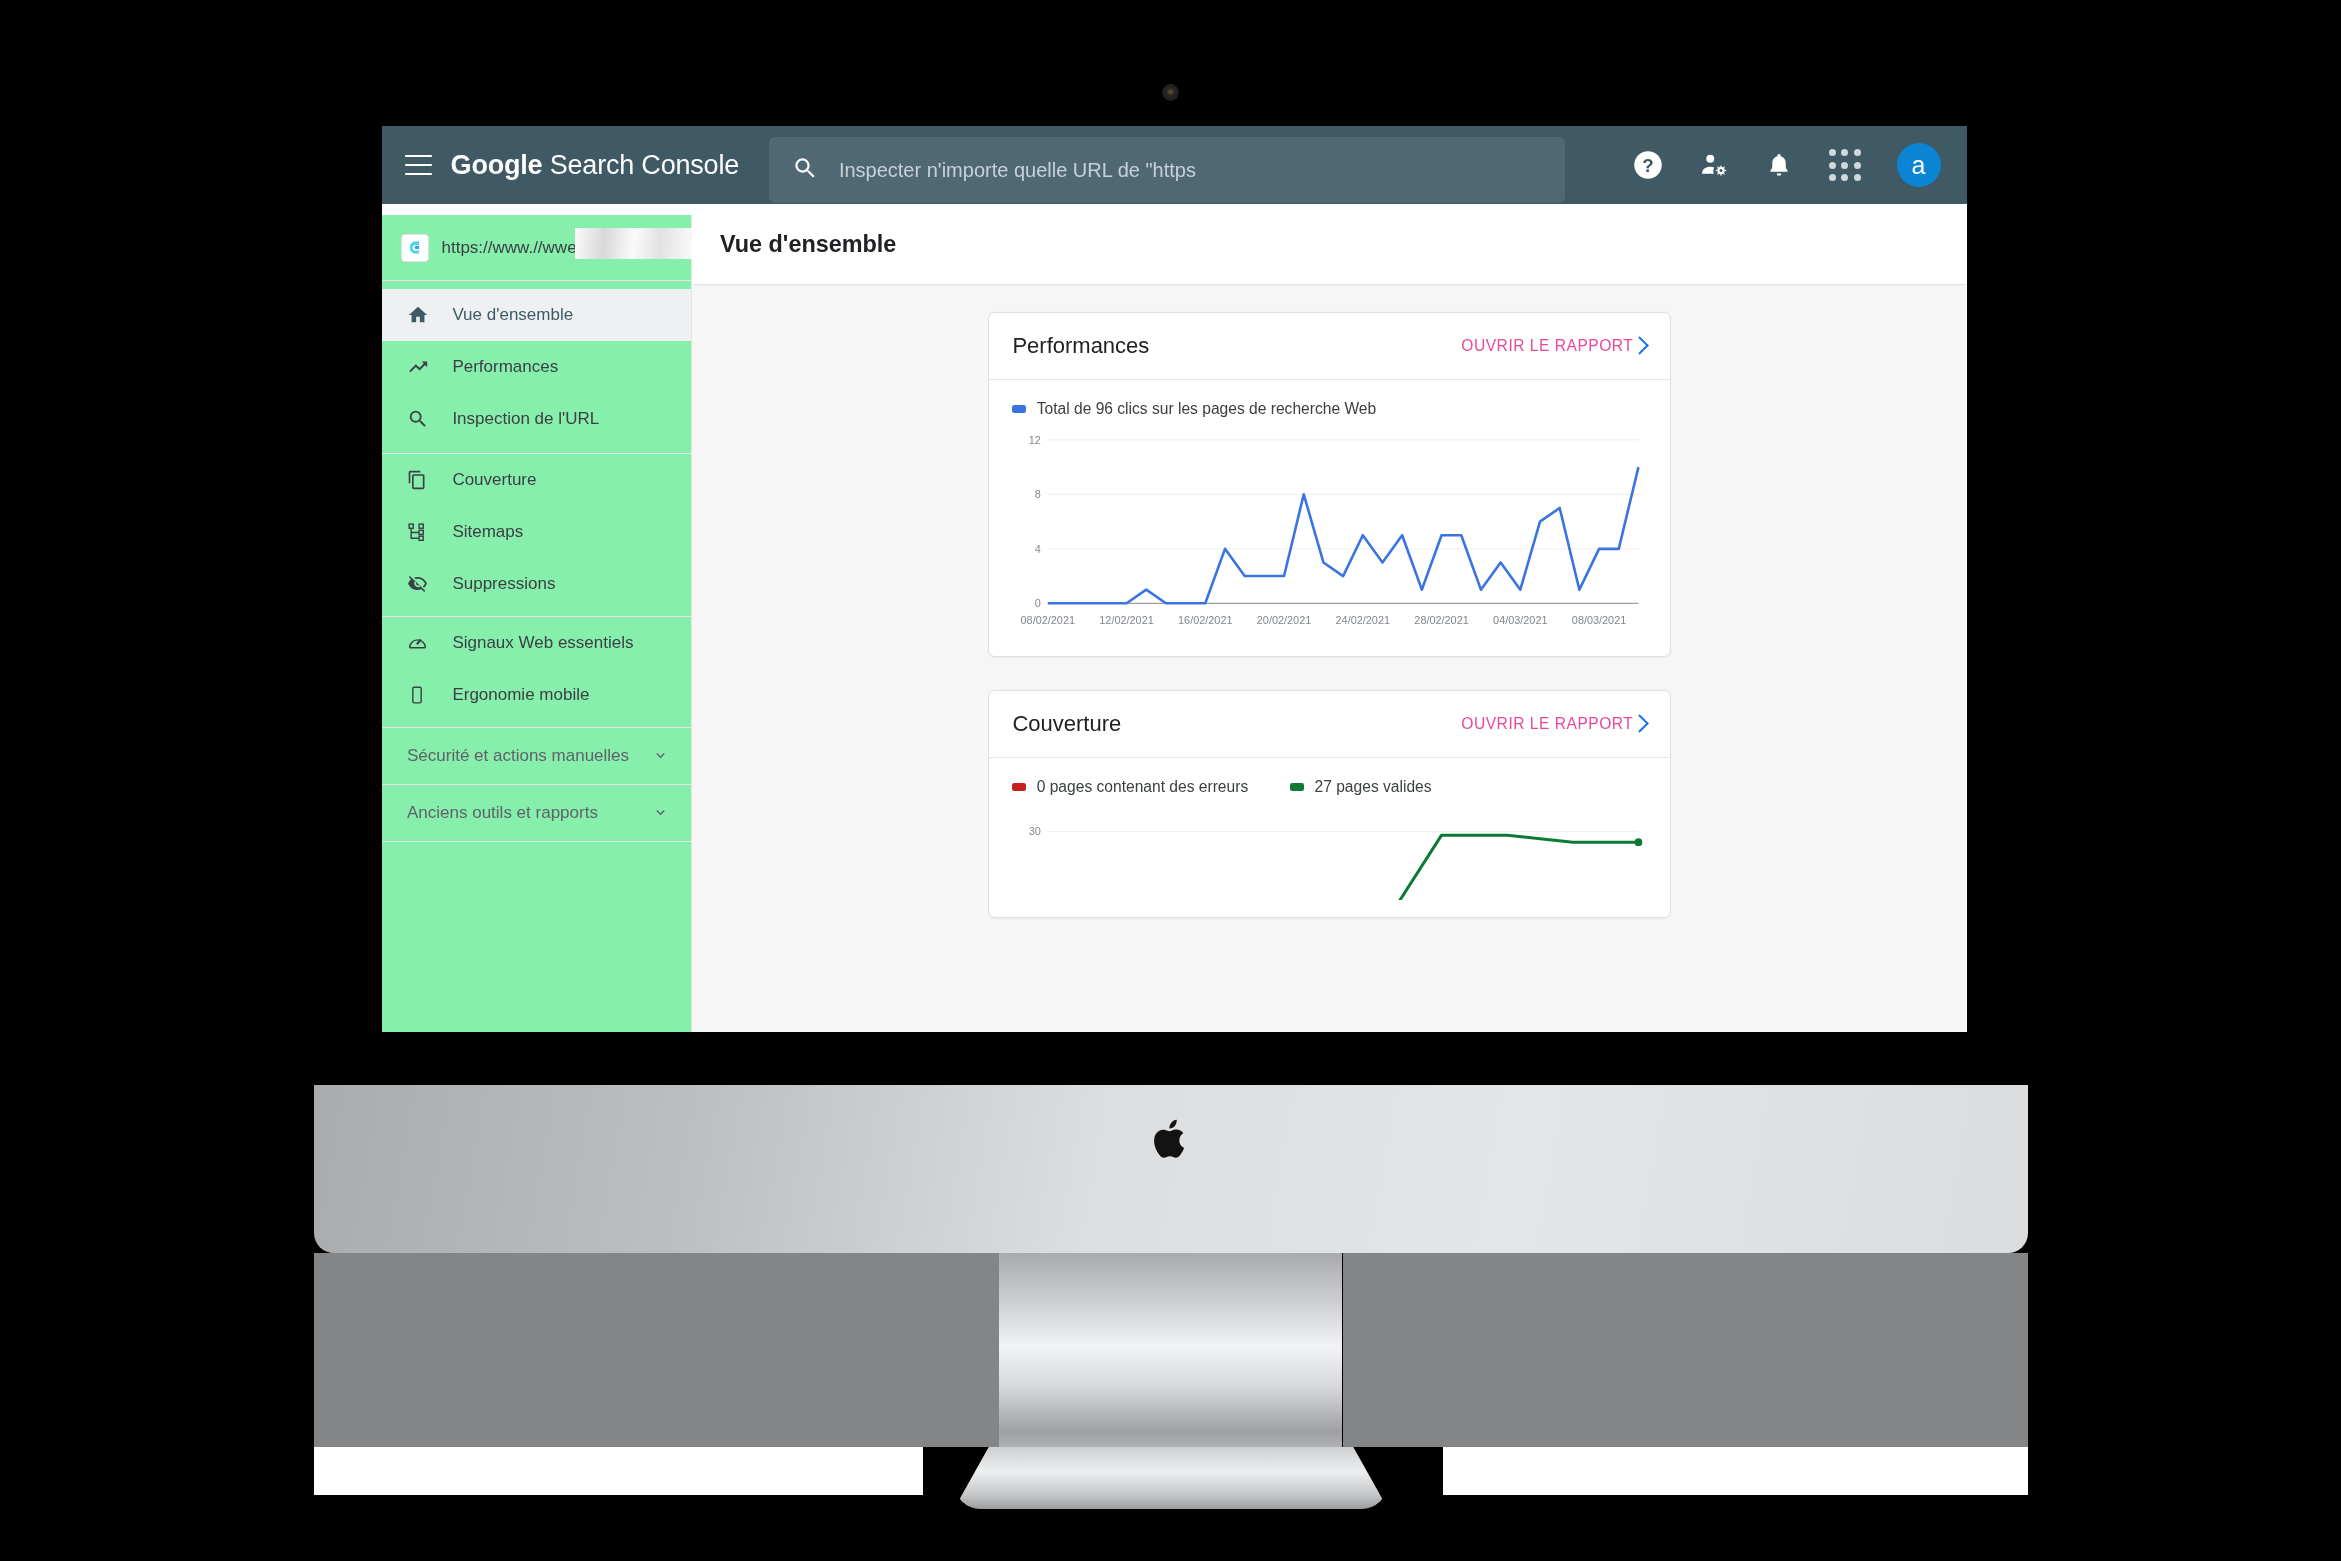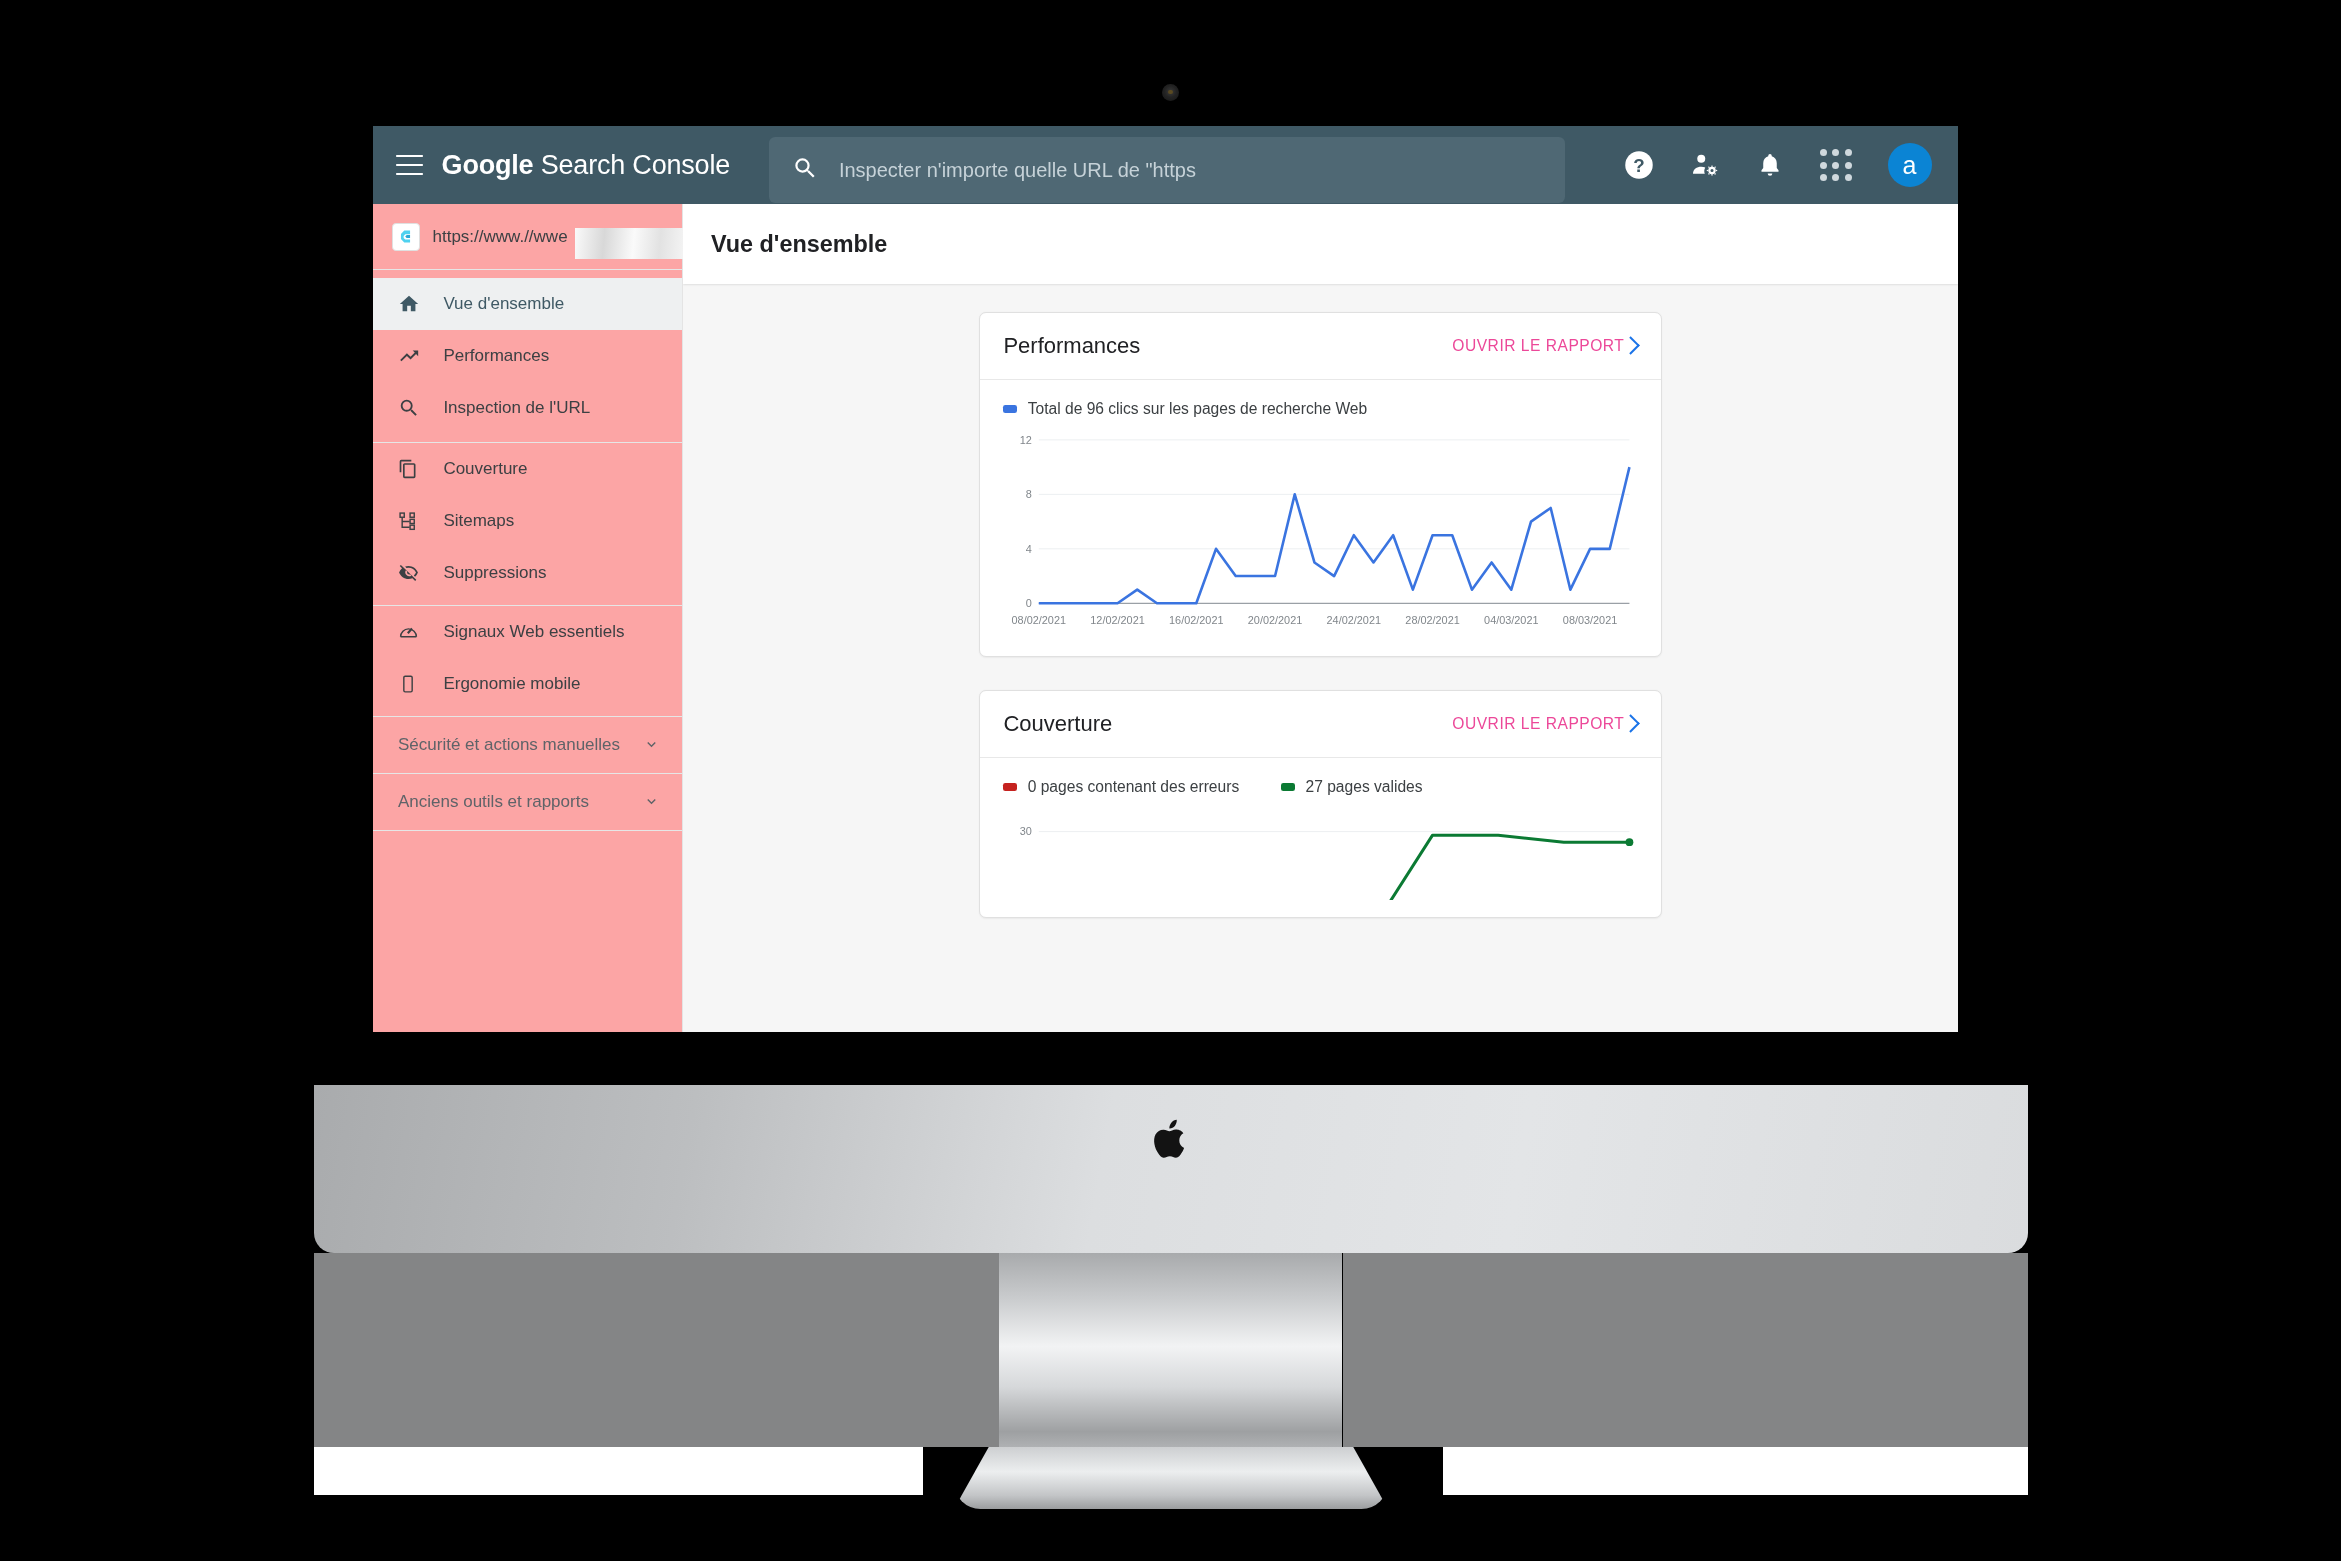--- a/index.html
+++ b/index.html
@@ -34,21 +34,21 @@
     position: absolute;
     left: 6.2px; top: 5.5px;
     width: 4.7px; height: 4.7px;
     border-radius: 50%;
     background: #5a4a22;
   }
 
   
   #screen {
     position: absolute;
-    left: 373px;
+    left: 382px;
     top: 126px;
     width: 1585px;
     height: 906px;
     background: #ffffff;
     overflow: hidden;
   }
 
   
   #appbar {
     position: relative;
@@ -137,23 +137,24 @@
   .apps-grid { display: grid; grid-template-columns: repeat(3, 7px); gap: 5.5px; cursor: pointer; }
   .apps-grid i { width: 7px; height: 7px; border-radius: 50%; background: #cfd8dd; display:block; }
 
   
   #body-row { display: flex; height: 828px; }
 
   
   #sidebar {
     width: 310px;
     flex: 0 0 310px;
-    background: #fca5a5;
+    background: #86efac;
     border-right: 0.8px solid #e4e4e4;
     overflow: hidden;
+    margin-top: 11px;
   }
 
   #property-selector {
     height: 66px;
     display: flex;
     align-items: center;
     padding: 0 12.5px 0 19px;
     border-bottom: 0.8px solid #e6e6e6;
     cursor: pointer;
   }

